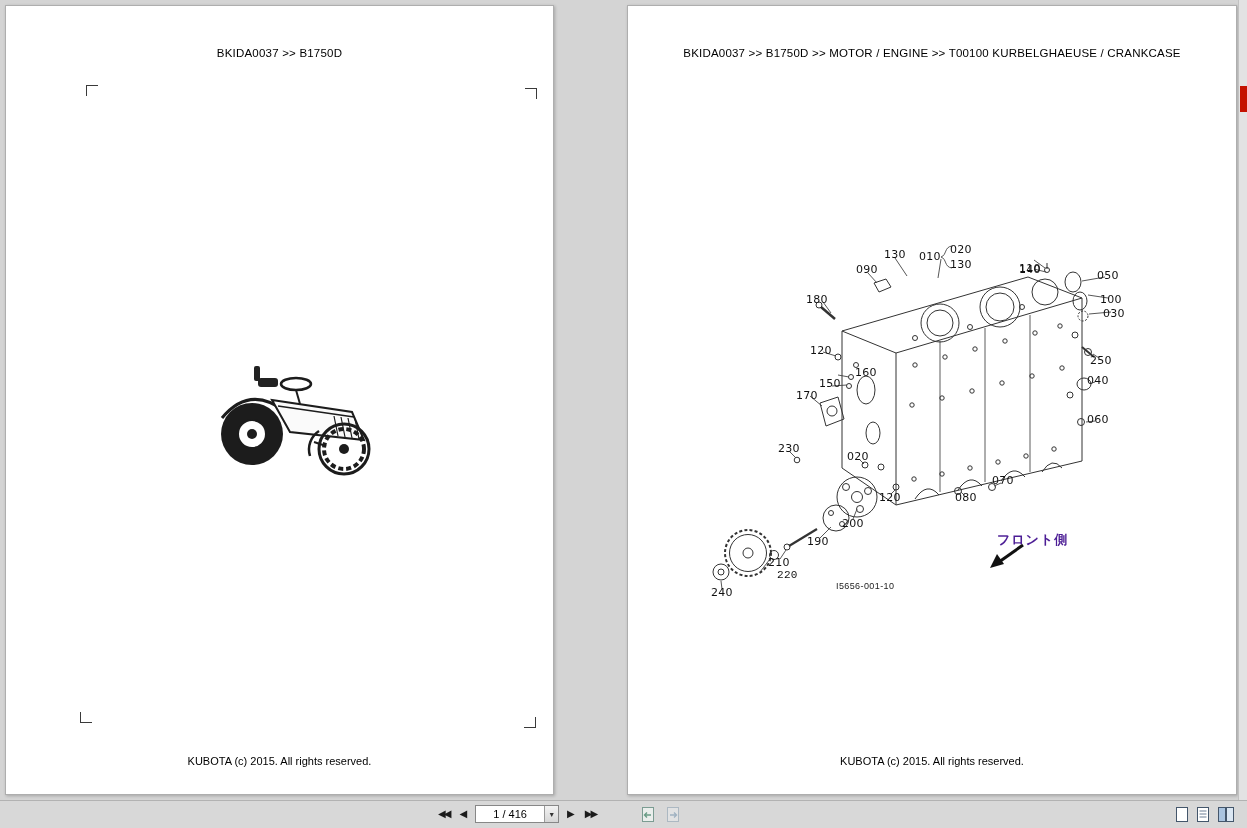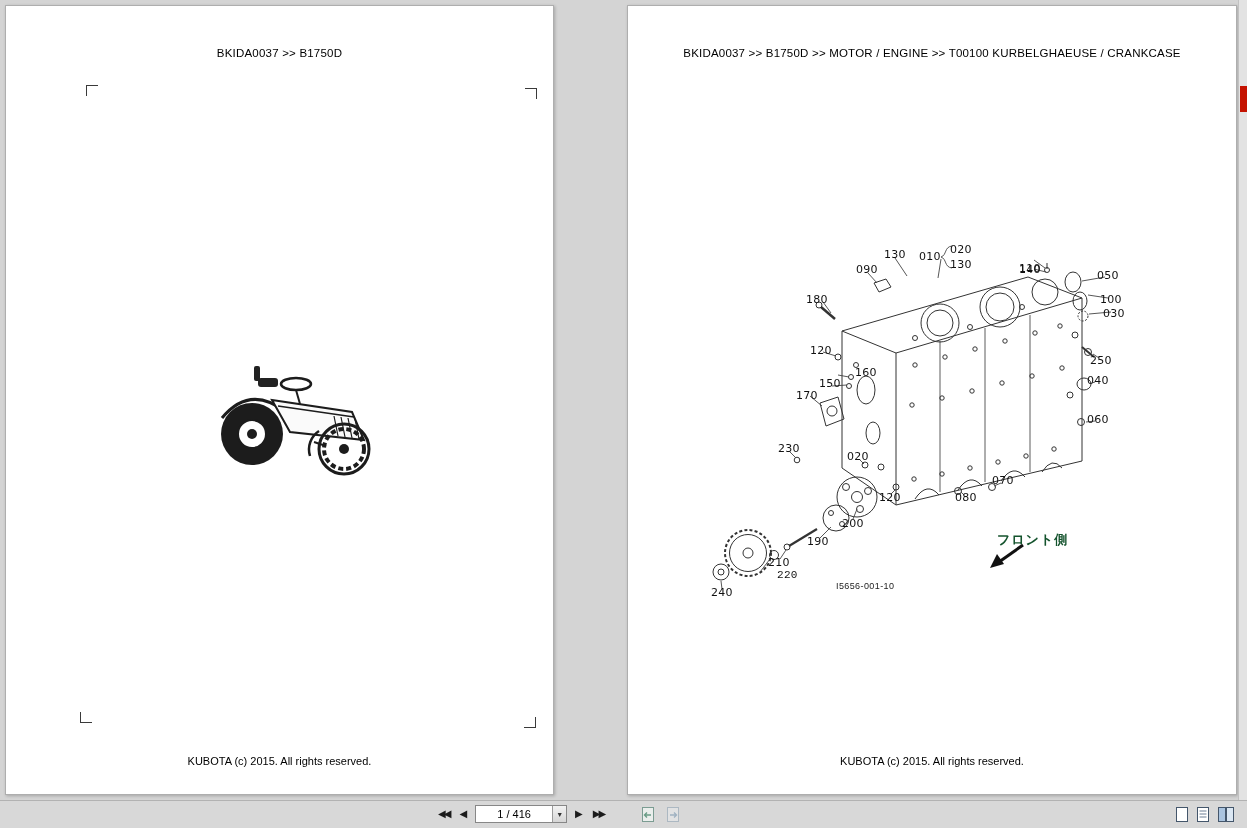--- a/index.html
+++ b/index.html
@@ -41,21 +41,21 @@
 
   
   .diagram-layer { position:absolute; inset:0; z-index:2; pointer-events:none; }
   .engine-svg { position:absolute; left:690px; top:235px; }
   .part-label {
     position:absolute; font-family:"DejaVu Sans", sans-serif;
     font-size:11px; color:#111; letter-spacing:.3px; white-space:nowrap;
   }
   .front-label {
     position:absolute; left:997px; top:531px;
-    font-size:13px; font-weight:bold; color:#14532d; letter-spacing:1px;
+    font-size:13px; font-weight:bold; color:#4c1d95; letter-spacing:1px;
   }
   .drawing-ref {
     position:absolute; left:836px; top:581px;
     font-size:9px; color:#222; letter-spacing:.4px;
   }
 
   
   .toolbar {
     position:absolute; left:0; bottom:0; width:100%; height:28px;
     background:#d8d8d8; border-top:1px solid #b2b2b2; z-index:3;
@@ -67,21 +67,21 @@
   .tb-btn {
     background:none; border:none; cursor:pointer;
     font-size:10px; color:#1b1b1b; padding:2px 2px; line-height:1;
     font-family:"DejaVu Sans", sans-serif;
   }
   .tb-btn.dbl { letter-spacing:-2px; }
   .page-box {
     display:flex; height:18px; border:1px solid #878787; background:#fff;
   }
   .page-input {
-    width:76px; border:none; outline:none; text-align:center;
+    width:68px; border:none; outline:none; text-align:center;
     font-size:11px; font-family:"Liberation Sans", sans-serif; background:#fff;
   }
   .page-dd {
     width:14px; display:flex; align-items:center; justify-content:center;
     background:linear-gradient(#f3f3f3,#d6d6d6); border-left:1px solid #9a9a9a;
     font-size:7px; color:#333; cursor:pointer;
   }
   .ghost-icons {
     position:absolute; left:640px; top:5px; display:flex; gap:9px; align-items:center;
   }

